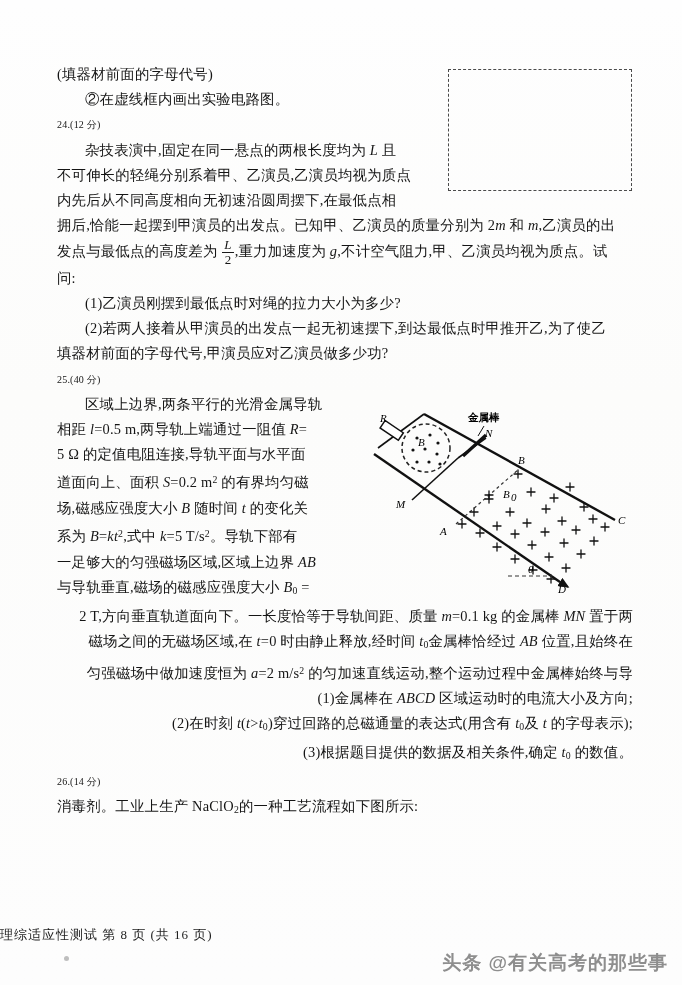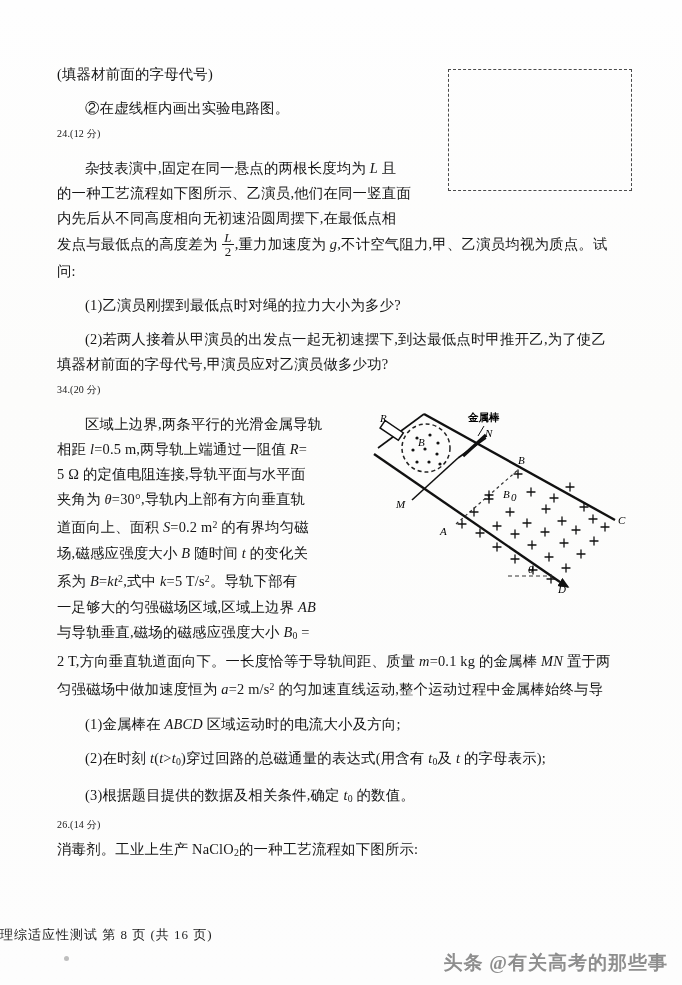--- a/index.html
+++ b/index.html
@@ -31,21 +31,21 @@
     width: 576px;
   }
 
   .ln {
     font-size: 14.4px;
     line-height: 25.2px;
     letter-spacing: 0.2px;
     white-space: nowrap;
     font-family: "Liberation Serif", "DejaVu Serif", serif;
   }
-  .indent2 { padding-left: 28px; margin-top: 9px; }
+  .indent2 { padding-left: 28px; }
   .qnum {
     font-size: 10px;
     line-height: 25.2px;
     letter-spacing: 0.2px;
   }
   i.v { font-style: italic; font-family: "Liberation Serif", "DejaVu Serif", serif; }
   sub.s { font-size: 0.68em; vertical-align: -0.25em; }
   sup.s { font-size: 0.68em; vertical-align: 0.45em; }
 
   
@@ -68,20 +68,21 @@
     width: 182px;
     height: 120px;
     border: 1.6px dashed #4a4a4a;
     background: transparent;
   }
   .q25-left {
     width: 318px;
   }
   .q25-full {
     width: 576px;
+    text-align: right;
   }
 
   
   .figure {
     position: absolute;
     left: 372px;
     top: 402px;
     width: 268px;
     height: 196px;
   }
@@ -100,21 +101,21 @@
   }
   .watermark {
     position: absolute;
     right: 14px;
     top: 950px;
     font-size: 19px;
     font-weight: bold;
     color: #6f6f6f;
     opacity: 0.78;
     letter-spacing: 1px;
-    font-family: Liberation Serif, serif;
+    font-family: Liberation Sans, sans-serif;
   }
   .corner-mark {
     position: absolute;
     left: 64px;
     top: 956px;
     width: 5px;
     height: 5px;
     background: #8a8a8a;
     border-radius: 50%;
     opacity: .55;
@@ -141,44 +142,45 @@
 
   <div class="content">
 
     <div class="ln">(填器材前面的字母代号)</div>
     <div class="ln indent2">②在虚线框内画出实验电路图。</div>
 
     <div class="qnum">24.(12 分)</div>
     <div class="ln indent2">
       杂技表演中,固定在同一悬点的两根长度均为 <i class="v">L</i> 且
     </div>
-    <div class="ln">的一种工艺流程如下图所示、乙演员,他们在同一竖直面</div>
+    <div class="ln">不可伸长的轻绳分别系着甲、乙演员,乙演员均视为质点</div>
     <div class="ln">内先后从不同高度相向无初速沿圆周摆下,在最低点相</div>
+    <div class="ln">拥后,恰能一起摆到甲演员的出发点。已知甲、乙演员的质量分别为 2<i class="v">m</i> 和 <i class="v">m</i>,乙演员的出</div>
     <div class="ln">发点与最低点的高度差为 <span class="frac"><span class="num">L</span><span class="den">2</span></span>,重力加速度为 <i class="v">g</i>,不计空气阻力,甲、乙演员均视为质点。试</div>
     <div class="ln">问:</div>
     <div class="ln indent2">(1)乙演员刚摆到最低点时对绳的拉力大小为多少?</div>
     <div class="ln indent2">(2)若两人接着从甲演员的出发点一起无初速摆下,到达最低点时甲推开乙,为了使乙</div>
     <div class="ln">填器材前面的字母代号,甲演员应对乙演员做多少功?</div>
 
-    <div class="qnum">34.(20 分)</div>
+    <div class="qnum">25.(40 分)</div>
 
     <div class="q25-left">
       <div class="ln indent2">区域上边界,两条平行的光滑金属导轨</div>
       <div class="ln">相距 <i class="v">l</i>=0.5 m,两导轨上端通过一阻值 <i class="v">R</i>=</div>
       <div class="ln">5 Ω 的定值电阻连接,导轨平面与水平面</div>
-      <div class="ln">夹角为 <i class="v">θ</i>=30°,导轨内上部有方向垂直轨</div>
       <div class="ln">道面向上、面积 <i class="v">S</i>=0.2 m<sup class="s">2</sup> 的有界均匀磁</div>
       <div class="ln">场,磁感应强度大小 <i class="v">B</i> 随时间 <i class="v">t</i> 的变化关</div>
       <div class="ln">系为 <i class="v">B</i>=<i class="v">kt</i><sup class="s">2</sup>,式中 <i class="v">k</i>=5 T/s<sup class="s">2</sup>。导轨下部有</div>
       <div class="ln">一足够大的匀强磁场区域,区域上边界 <i class="v">AB</i></div>
       <div class="ln">与导轨垂直,磁场的磁感应强度大小 <i class="v">B</i><sub class="s">0</sub> =</div>
     </div>
 
     <div class="q25-full">
       <div class="ln">2 T,方向垂直轨道面向下。一长度恰等于导轨间距、质量 <i class="v">m</i>=0.1 kg 的金属棒 <i class="v">MN</i> 置于两</div>
+      <div class="ln">磁场之间的无磁场区域,在 <i class="v">t</i>=0 时由静止释放,经时间 <i class="v">t</i><sub class="s">0</sub>金属棒恰经过 <i class="v">AB</i> 位置,且始终在</div>
       <div class="ln">匀强磁场中做加速度恒为 <i class="v">a</i>=2 m/s<sup class="s">2</sup> 的匀加速直线运动,整个运动过程中金属棒始终与导</div>
       <div class="ln indent2">(1)金属棒在 <i class="v">ABCD</i> 区域运动时的电流大小及方向;</div>
       <div class="ln indent2">(2)在时刻 <i class="v">t</i>(<i class="v">t</i>&gt;<i class="v">t</i><sub class="s">0</sub>)穿过回路的总磁通量的表达式(用含有 <i class="v">t</i><sub class="s">0</sub>及 <i class="v">t</i> 的字母表示);</div>
       <div class="ln indent2">(3)根据题目提供的数据及相关条件,确定 <i class="v">t</i><sub class="s">0</sub> 的数值。</div>
     </div>
 
     <div class="qnum">26.(14 分)</div>
     <div class="ln">消毒剂。工业上生产 NaClO<sub class="s">2</sub>的一种工艺流程如下图所示:</div>
   </div>
 

